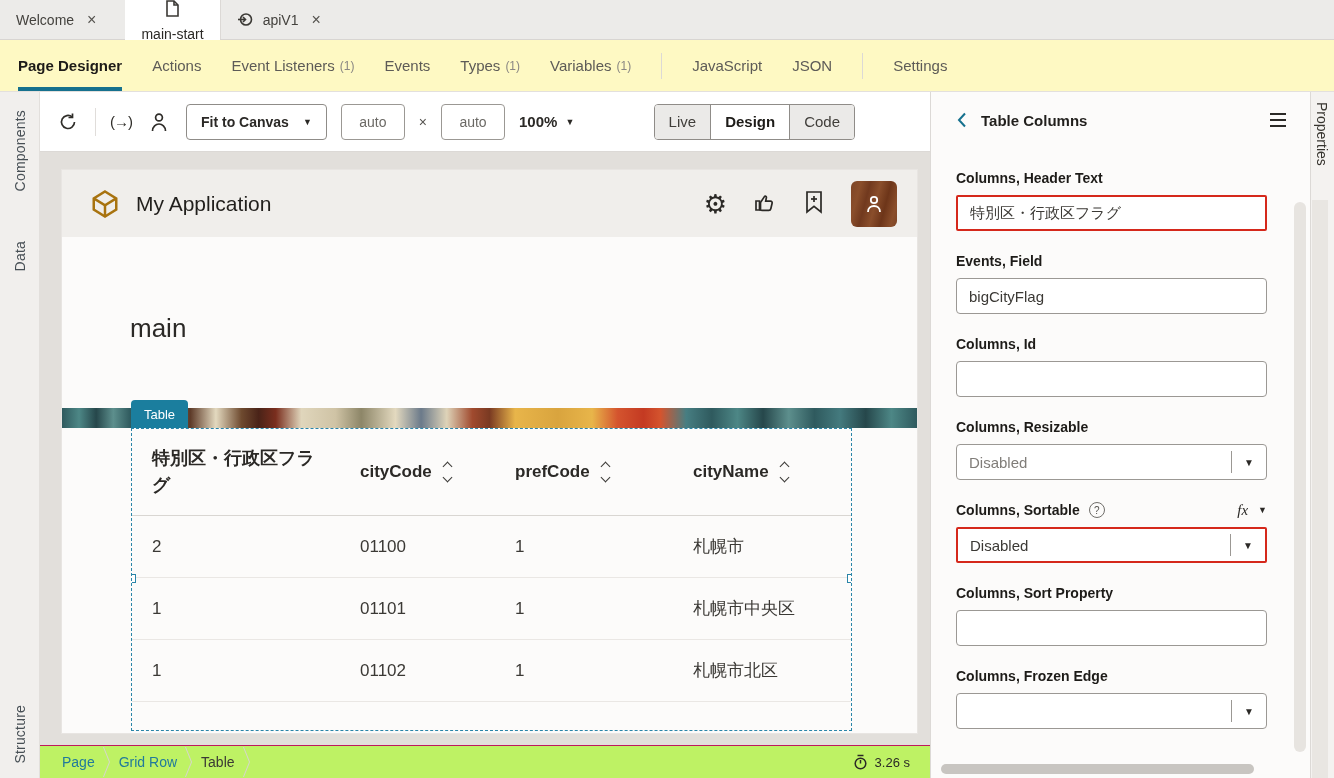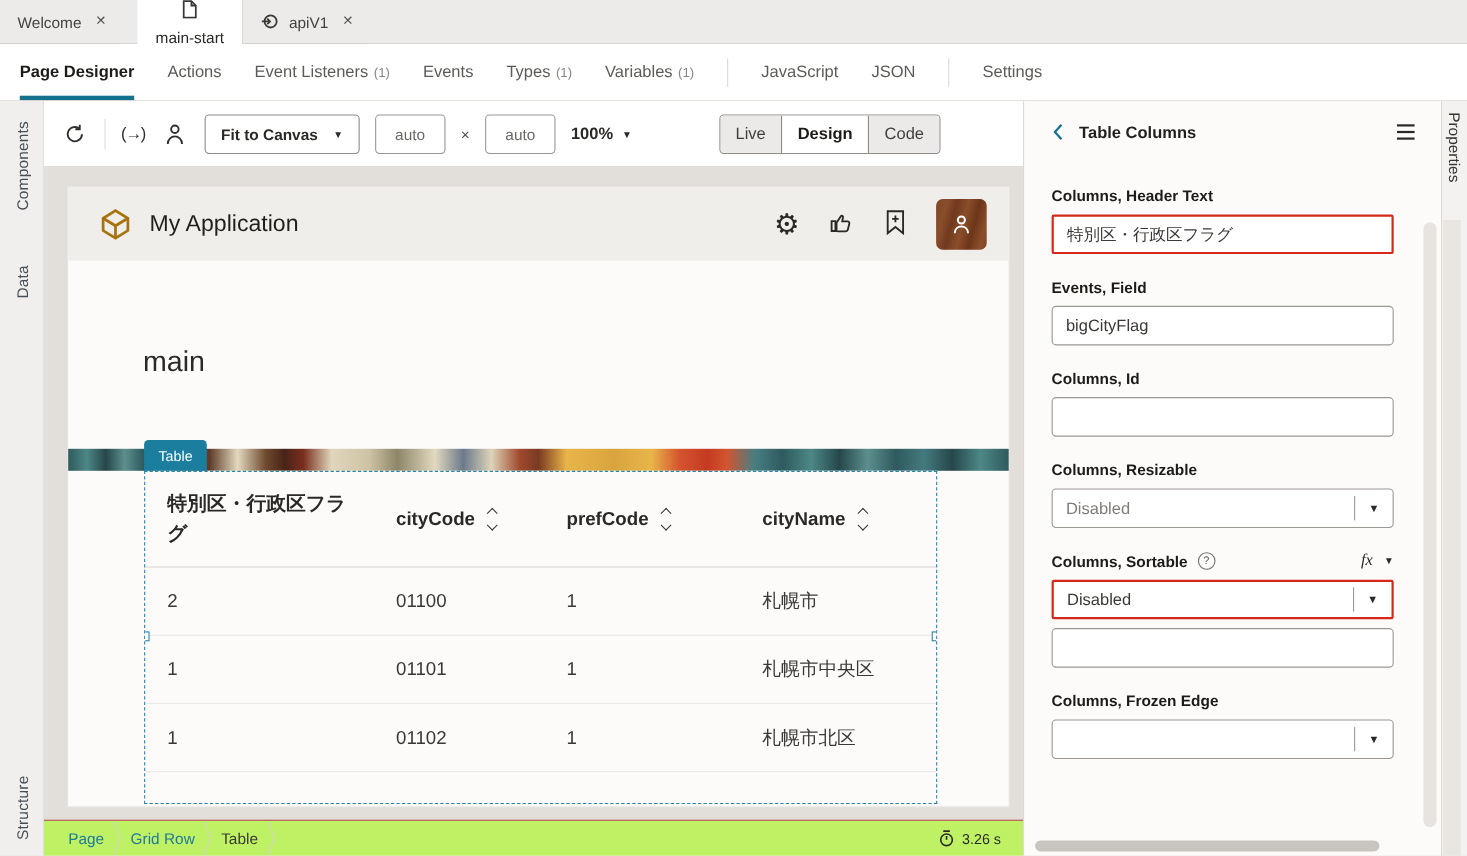--- a/index.html
+++ b/index.html
@@ -11,21 +11,21 @@
   .tabstrip { height:40px; background:#ecebe9; display:flex; align-items:stretch; border-bottom:1px solid #d8d5d2; flex:0 0 auto; }
   .wtab { display:flex; align-items:center; gap:9px; padding:0 16px; font-size:14px; color:#44423e; cursor:pointer; }
   .wtab .close { font-size:16px; color:#55534f; margin-left:4px; }
   .wtab.inactive { background:#ecebe9; }
   .wtab.active { background:#ffffff; color:#2b2926; margin-left:13px; border-bottom:1px solid #ffffff; margin-bottom:-1px;flex-direction:column; }
   .wtab.api { border-left:1px solid #dcd9d6; }
   .ticon { display:inline-flex; }
   .ticon svg { stroke:#3b3935; fill:none; stroke-width:1.6; }
 
   
-  .menubar { height:52px; background:#ffffff; display:flex; align-items:center; gap:30px; padding-left:18px; flex:0 0 auto; border-bottom:1px solid #e3e0dd; }
+  .menubar { height:52px; background:#fef9c3; display:flex; align-items:center; gap:30px; padding-left:18px; flex:0 0 auto; border-bottom:1px solid #e3e0dd; }
   .mitem { font-size:15px; color:#5d5b57; display:flex; align-items:center; gap:5px; height:100%; position:relative; cursor:pointer; }
   .mitem .cnt { font-size:12px; color:#8a8783; }
   .mitem.active { color:#1d1b18; font-weight:bold; }
   .mitem.active::after { content:""; position:absolute; left:0; right:0; bottom:0; height:4px; background:#16718e; }
   .msep { width:1px; height:26px; background:#dcd9d6; }
 
   
   .main { flex:1; display:flex; min-height:0; }
 
   .left-rail { width:40px; background:#f1efed; border-right:1px solid #e2dfdc; display:flex; flex-direction:column; align-items:center; padding:18px 0 14px 0; flex:0 0 auto; }
@@ -399,20 +399,21 @@
             <span class="fx">fx</span>
             <span class="caret">▼</span>
           </span>
         </div>
         <div class="control red">
           <span class="selval">Disabled</span>
           <span class="seldiv"></span>
           <span class="selbtn">▼</span>
         </div>
 
+        <div class="flabel">Columns, Sort Property</div>
         <div class="control">
           <input value="" style="">
         </div>
 
         <div class="flabel">Columns, Frozen Edge</div>
         <div class="control">
           <span class="selval"></span>
           <span class="seldiv"></span>
           <span class="selbtn">▼</span>
         </div>

